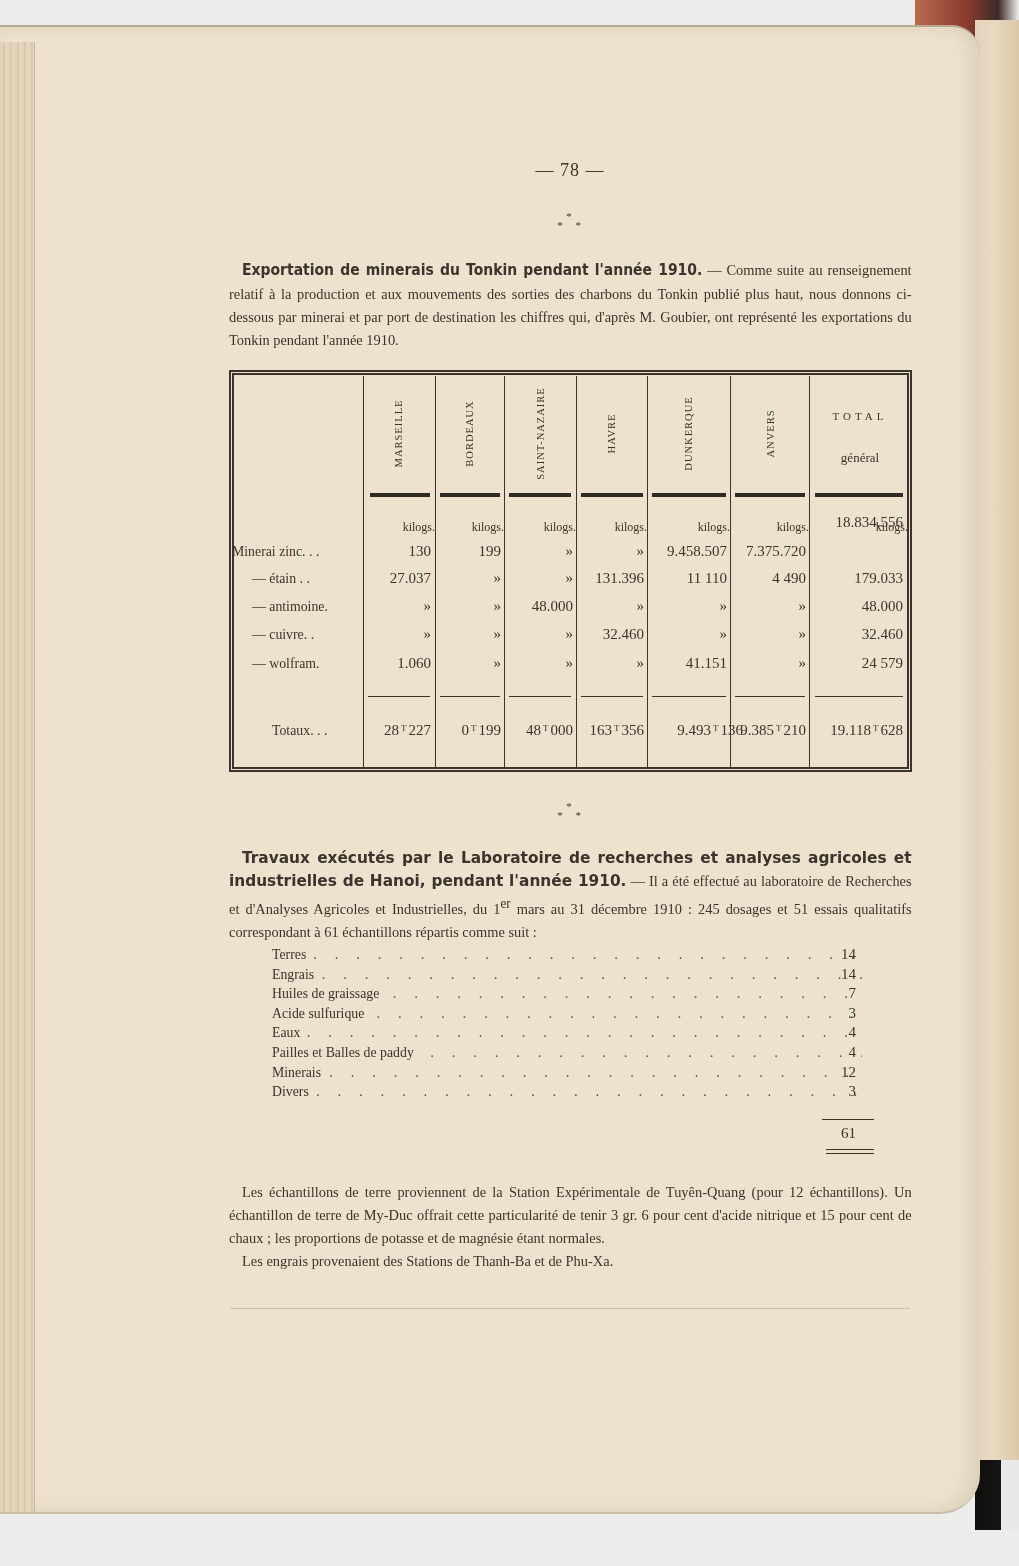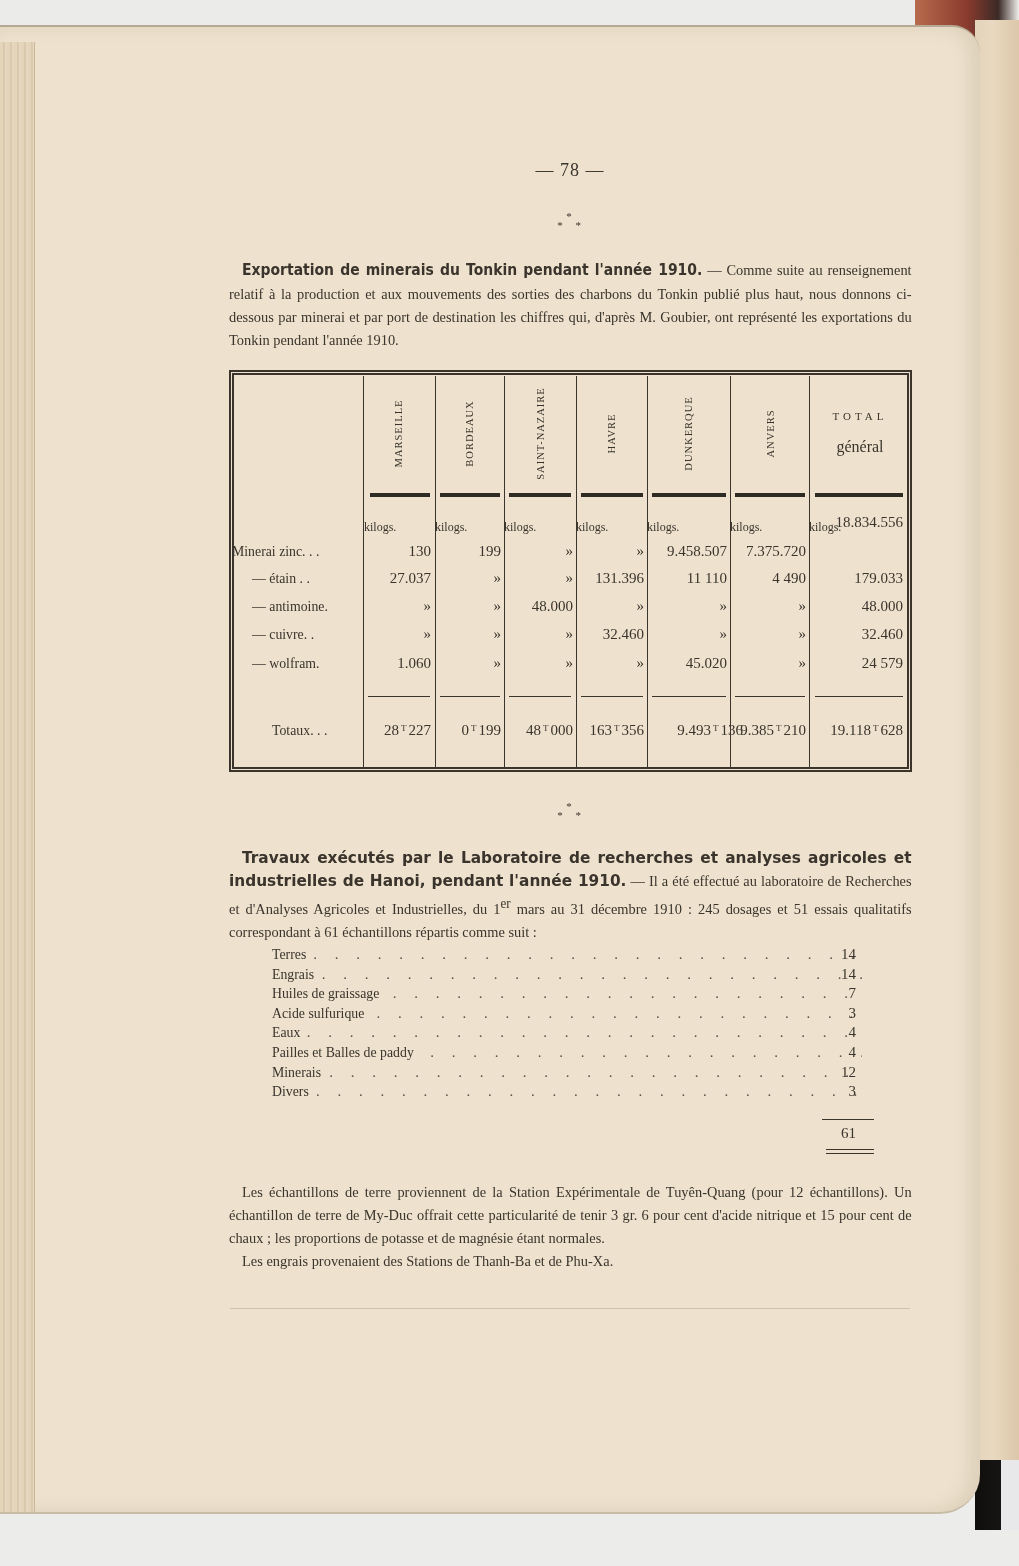--- a/index.html
+++ b/index.html
@@ -70,26 +70,26 @@
   .port-vert {
     position: absolute; top: 378px; height: 110px; width: 70px;
     display: flex; align-items: center; justify-content: center;
   }
   .port-vert span {
     display: inline-block; transform: rotate(-90deg); white-space: nowrap;
     font-size: 10.5px; letter-spacing: 1px; font-family: "Liberation Serif", serif;
   }
   .total-hdr { position: absolute; left: 812px; width: 96px; top: 410px; text-align: center; }
   .total-hdr .t1 { font-size: 11px; letter-spacing: 4px; display:block; }
-  .total-hdr .t2 { font-size: 16px; display:block; margin-top: 16px; }
+  .total-hdr .t2 { font-size: 13px; display:block; margin-top: 28px; }
   .cell {
     position: absolute; font-size: 15px; text-align: right; white-space: nowrap;
     font-family: "Liberation Serif", serif;
   }
-  .unit { position: absolute; font-size: 12px; text-align: left; top: 520px; }
+  .unit { position: absolute; font-size: 12px; text-align: right; top: 520px; }
   .rowlabel { position: absolute; font-size: 15px; white-space: nowrap; transform: scaleX(0.92); transform-origin: left top; }
   .tot-sup { font-size: 9px; vertical-align: 4px; margin: 0 2px; }
 
   
   .list-item { position: absolute; left: 272px; width: 590px; font-size: 15px; height: 20px; display: flex; }
   .list-item .lbl { white-space: nowrap; transform: scaleX(0.92); transform-origin: left center; }
   .list-item .dots {
     flex: 1; overflow: hidden; white-space: nowrap; letter-spacing: 7px; margin-left: 4px; color: #5a5248;
   }
   .list-val { position: absolute; left: 820px; width: 36px; text-align: right; font-size: 15px; }
@@ -206,21 +206,21 @@
       <div class="cell" style="right: 446px; top: 626px;">»</div>
       <div class="cell" style="right: 375px; top: 626px;">32.460</div>
       <div class="cell" style="right: 292px; top: 626px;">»</div>
       <div class="cell" style="right: 213px; top: 626px;">»</div>
       <div class="cell" style="right: 116px; top: 626px;">32.460</div>
       <div class="rowlabel" style="left: 252px; top: 655px;">— wolfram.</div>
       <div class="cell" style="right: 588px; top: 655px; text-align: right;">1.060</div>
       <div class="cell" style="right: 518px; top: 655px;">»</div>
       <div class="cell" style="right: 446px; top: 655px;">»</div>
       <div class="cell" style="right: 375px; top: 655px;">»</div>
-      <div class="cell" style="right: 292px; top: 655px;">45.020</div>
+      <div class="cell" style="right: 292px; top: 655px;">41.151</div>
       <div class="cell" style="right: 213px; top: 655px;">»</div>
       <div class="cell" style="right: 116px; top: 655px;">24 579</div>
     </div>
 
   <div class="tot-rule" style="left:368px;width:62px;"></div>
   <div class="tot-rule" style="left:440px;width:60px;"></div>
   <div class="tot-rule" style="left:509px;width:62px;"></div>
   <div class="tot-rule" style="left:581px;width:62px;"></div>
   <div class="tot-rule" style="left:652px;width:74px;"></div>
   <div class="tot-rule" style="left:735px;width:70px;"></div>

